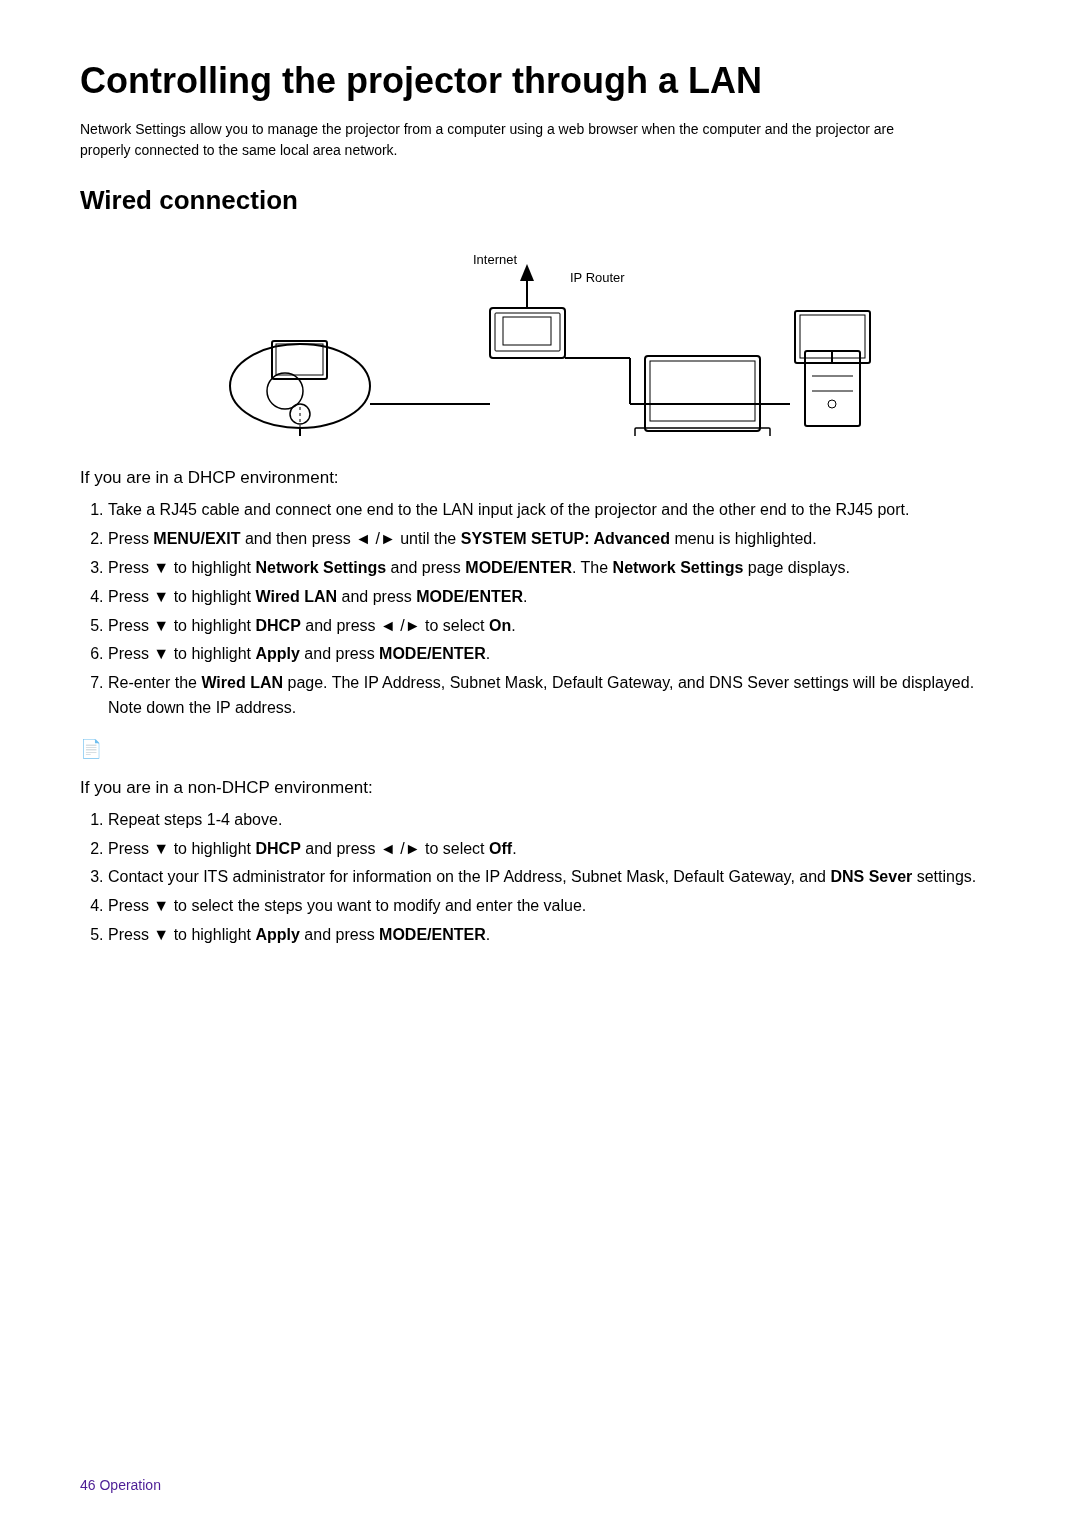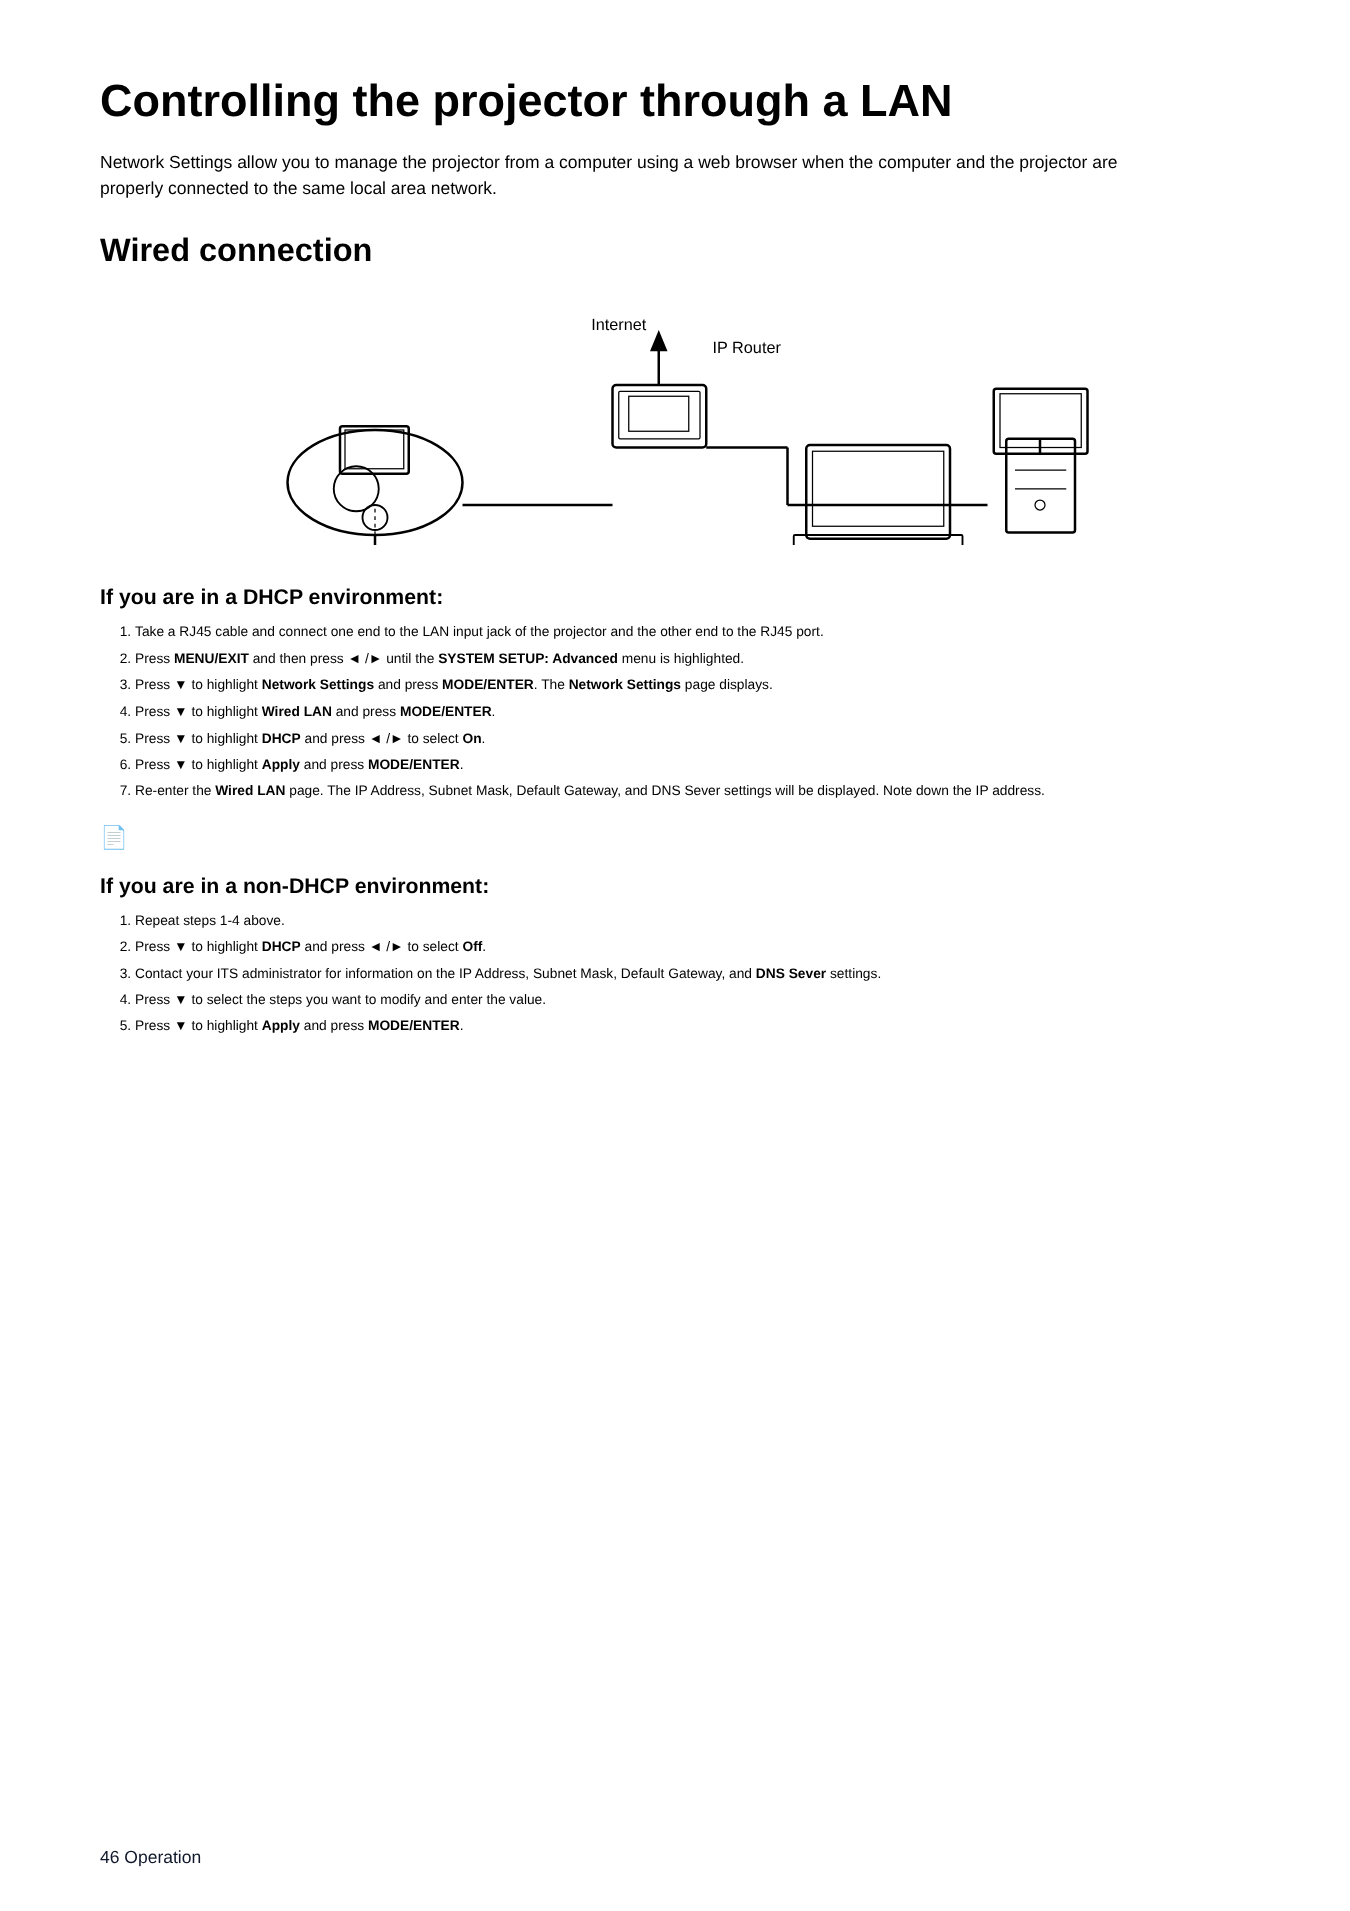--- a/index.html
+++ b/index.html
@@ -37,29 +37,29 @@
       position: relative;
       height: 200px;
     }
     
     .diagram-svg {
       width: 680px;
       height: 190px;
     }
     h3 {
       font-size: 17px;
-      font-weight: bold;
+      font-weight: normal;
       margin-bottom: 10px;
     }
     ol {
       margin-left: 28px;
       margin-bottom: 16px;
     }
     ol li {
-      font-size: 11px;
+      font-size: 16px;
       line-height: 1.55;
       margin-bottom: 4px;
     }
     .note-box {
       display: flex;
       align-items: flex-start;
       margin: 12px 0 18px 0;
       gap: 8px;
     }
     .note-icon {
@@ -69,21 +69,21 @@
     .note-text {
       font-size: 13px;
       font-weight: bold;
       line-height: 1.4;
     }
     .footer {
       position: fixed;
       bottom: 36px;
       left: 80px;
       font-size: 14px;
-      color: #0f172a;
+      color: #4c1d95;
     }
     b { font-weight: bold; }
   </style>
 </head>
 <body>
 
 <h1>
   <span>Controlling the projector through a LAN</span><br>
 </h1>
 

